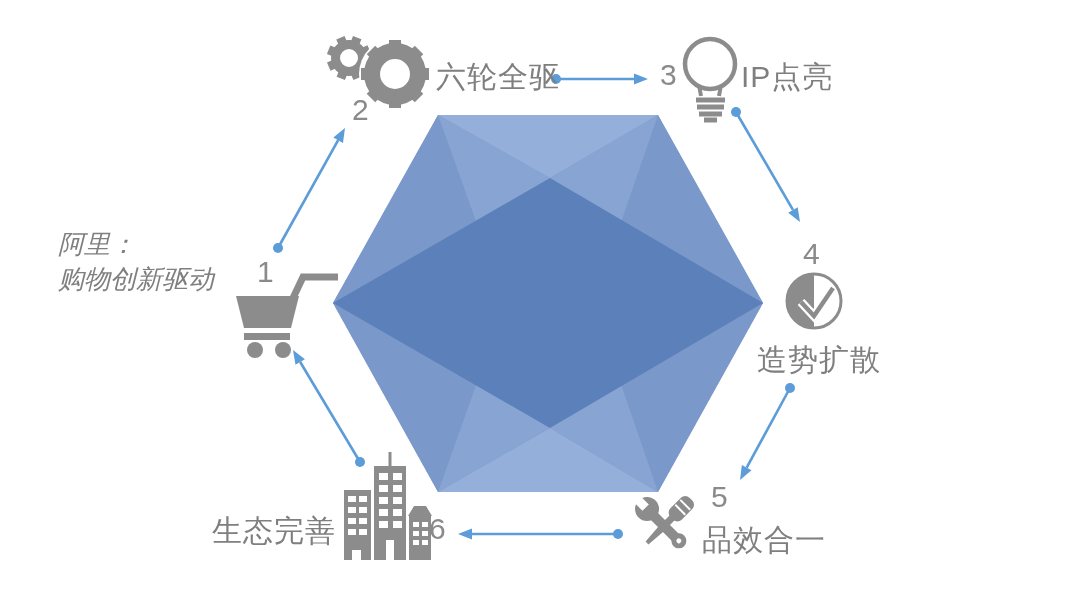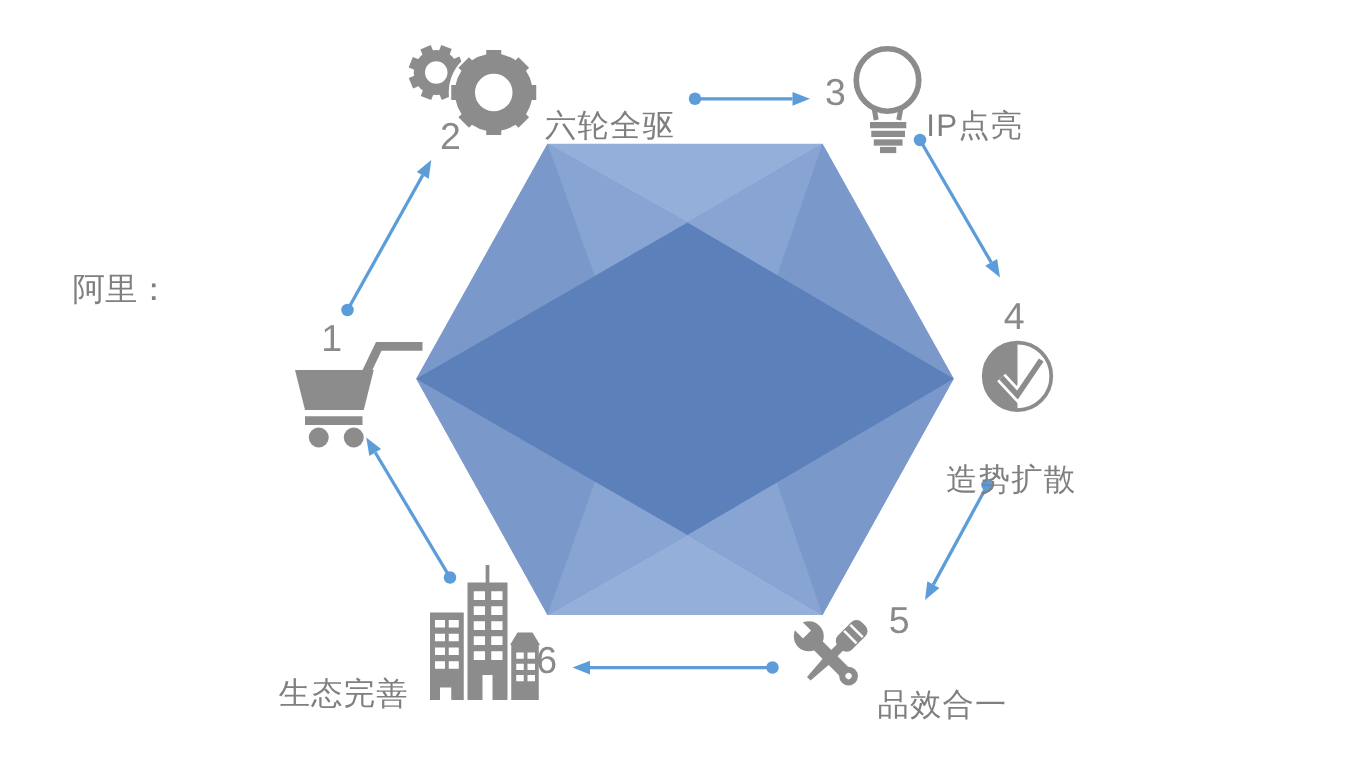--- a/index.html
+++ b/index.html
@@ -22,33 +22,33 @@
 
   
   .arrow-line{stroke:var(--arrow);stroke-width:2.6;}
   .arrow-dot{fill:var(--arrow);}
   .arrow-head{fill:var(--arrow);}
 
   
   .txt{position:absolute;z-index:1;color:var(--label-gray);line-height:1.15;
        white-space:nowrap;}
   .num{position:absolute;z-index:1;color:#8a8a8a;font-size:30px;line-height:1;}
-  .label{font-size:25px;letter-spacing:1px;margin-top:27px;}
-  #node1-lines{left:58px;top:214px;font-size:26px;line-height:35px;}
+  .label{font-size:30px;letter-spacing:1px;}
+  #node1-lines{left:58px;top:227px;font-size:26px;line-height:35px;font-style:italic;}
   #num1{left:257px;top:257px;}
   #num2{left:352px;top:95px;}
   #num3{left:660px;top:60px;}
   #num4{left:803px;top:239px;}
   #num5{left:711px;top:482px;}
   #num6{left:429px;top:514px;}
   #label2{left:436px;top:60px;}
   #label3{left:741px;top:60px;}
   #label4{left:757px;top:343px;}
   #label5{left:702px;top:523px;text-align:right;}
-  #label6{left:223px;top:514px;}
+  #label6{left:212px;top:514px;}
 
   #hex-title{position:absolute;z-index:1;left:548px;top:277px;
      transform:translateX(-50%);color:var(--title-white);
      font-size:42px;letter-spacing:14px;font-weight:400;line-height:1.2;}
   #hex-credit{position:absolute;z-index:1;left:548px;top:392px;
      transform:translateX(-50%);color:rgba(255,255,255,0.55);
      font-size:17px;letter-spacing:2px;line-height:1.2;}
 </style>
 </head>
 <body>
@@ -209,20 +209,21 @@
           <rect x="422" y="531" width="6" height="5"></rect>
         <rect x="413" y="540" width="6" height="5"></rect>
           <rect x="422" y="540" width="6" height="5"></rect>
       </g>
     </g>
   </svg>
 
 
   <div id="node1-lines" class="txt">
     <div>阿里：</div>
+    <div>购物创新驱动</div>
   </div>
 
   <div id="num1" class="num">1</div>
   <div id="num2" class="num">2</div>
   <div id="num3" class="num">3</div>
   <div id="num4" class="num">4</div>
   <div id="num5" class="num">5</div>
   <div id="num6" class="num">6</div>
 
   <div id="label2" class="txt label">六轮全驱</div>

